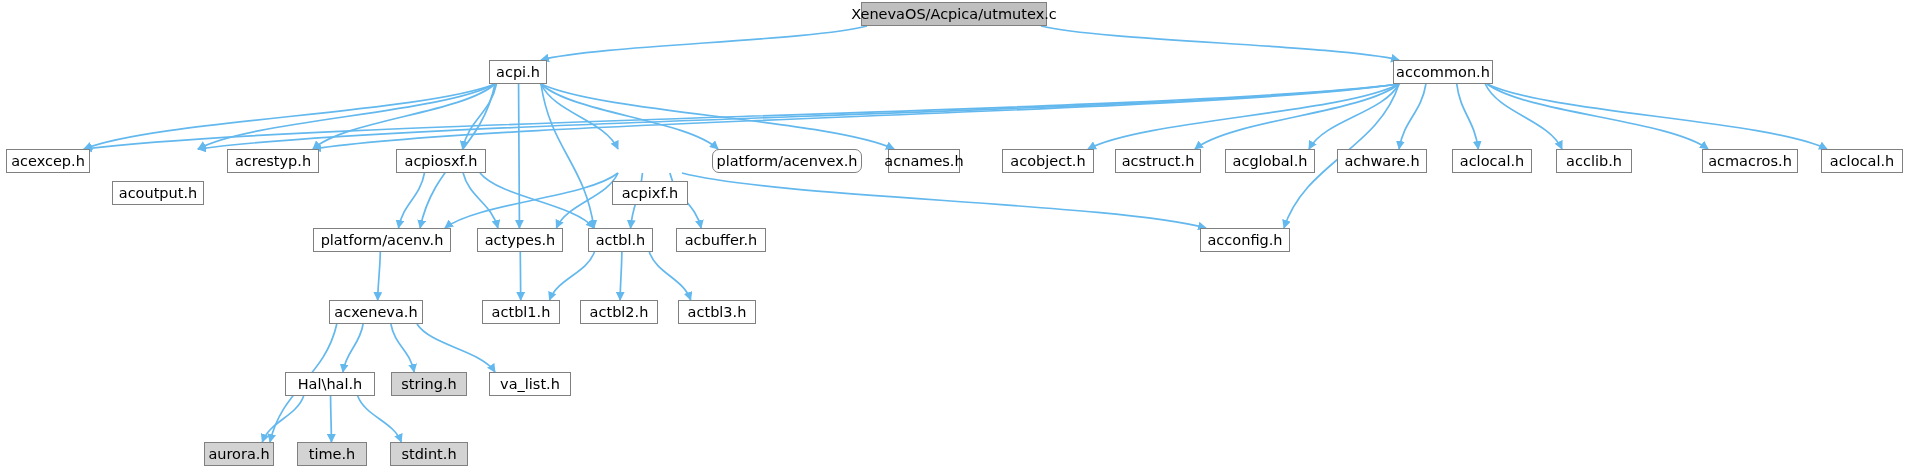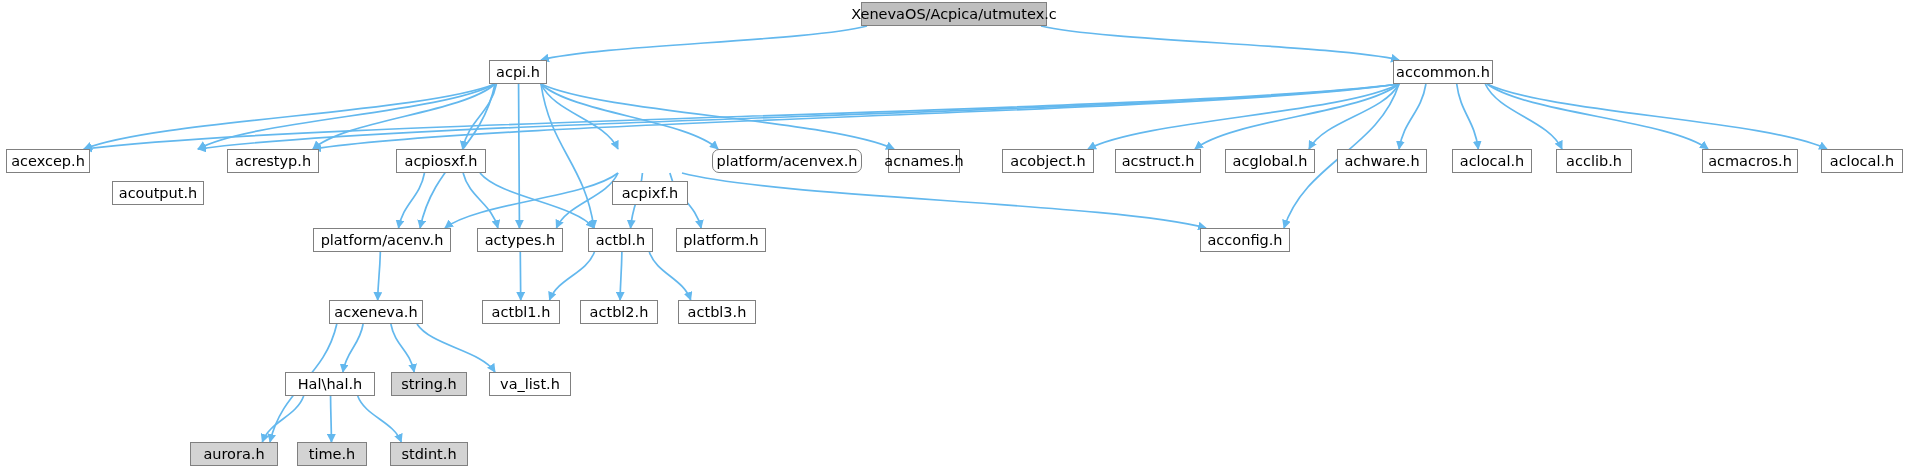--- a/index.html
+++ b/index.html
@@ -83,26 +83,26 @@
       <div class="node plain" style="left: 1115px; top: 149px; width: 86px; height: 24px;">acstruct.h</div>
       <div class="node plain" style="left: 1225px; top: 149px; width: 90px; height: 24px;">acglobal.h</div>
       <div class="node plain" style="left: 1337px; top: 149px; width: 90px; height: 24px;">achware.h</div>
       <div class="node plain" style="left: 1452px; top: 149px; width: 80px; height: 24px;">aclocal.h</div>
       <div class="node plain" style="left: 1556px; top: 149px; width: 76px; height: 24px;">acclib.h</div>
       <div class="node plain" style="left: 1702px; top: 149px; width: 96px; height: 24px;">acmacros.h</div>
       <div class="node plain" style="left: 1821px; top: 149px; width: 82px; height: 24px;">aclocal.h</div>
       <div class="node plain" style="left: 313px; top: 228px; width: 138px; height: 24px;">platform/acenv.h</div>
       <div class="node plain" style="left: 477px; top: 228px; width: 86px; height: 24px;">actypes.h</div>
       <div class="node plain" style="left: 588px; top: 228px; width: 65px; height: 24px;">actbl.h</div>
-      <div class="node plain" style="left: 676px; top: 228px; width: 90px; height: 24px;">platform.h</div>
+      <div class="node plain" style="left: 676px; top: 228px; width: 90px; height: 24px;">acbuffer.h</div>
       <div class="node plain" style="left: 1200px; top: 228px; width: 90px; height: 24px;">acconfig.h</div>
       <div class="node plain" style="left: 329px; top: 300px; width: 94px; height: 24px;">acxeneva.h</div>
       <div class="node plain" style="left: 482px; top: 300px; width: 78px; height: 24px; text-align: right;">actbl1.h</div>
       <div class="node plain" style="left: 580px; top: 300px; width: 78px; height: 24px;">actbl2.h</div>
       <div class="node plain" style="left: 678px; top: 300px; width: 78px; height: 24px;">actbl3.h</div>
       <div class="node plain" style="left: 285px; top: 372px; width: 90px; height: 24px;">Hal\hal.h</div>
       <div class="node filled" style="left: 391px; top: 372px; width: 76px; height: 24px;">string.h</div>
       <div class="node plain" style="left: 489px; top: 372px; width: 82px; height: 24px;">va_list.h</div>
-      <div class="node filled" style="left: 190px; top: 442px; width: 88px; height: 24px;">aurora.h</div>
+      <div class="node filled" style="left: 204px; top: 442px; width: 70px; height: 24px;">aurora.h</div>
       <div class="node filled" style="left: 297px; top: 442px; width: 70px; height: 24px;">time.h</div>
       <div class="node filled" style="left: 390px; top: 442px; width: 78px; height: 24px;">stdint.h</div>
     </div>
 </div>
 
 </body></html>

